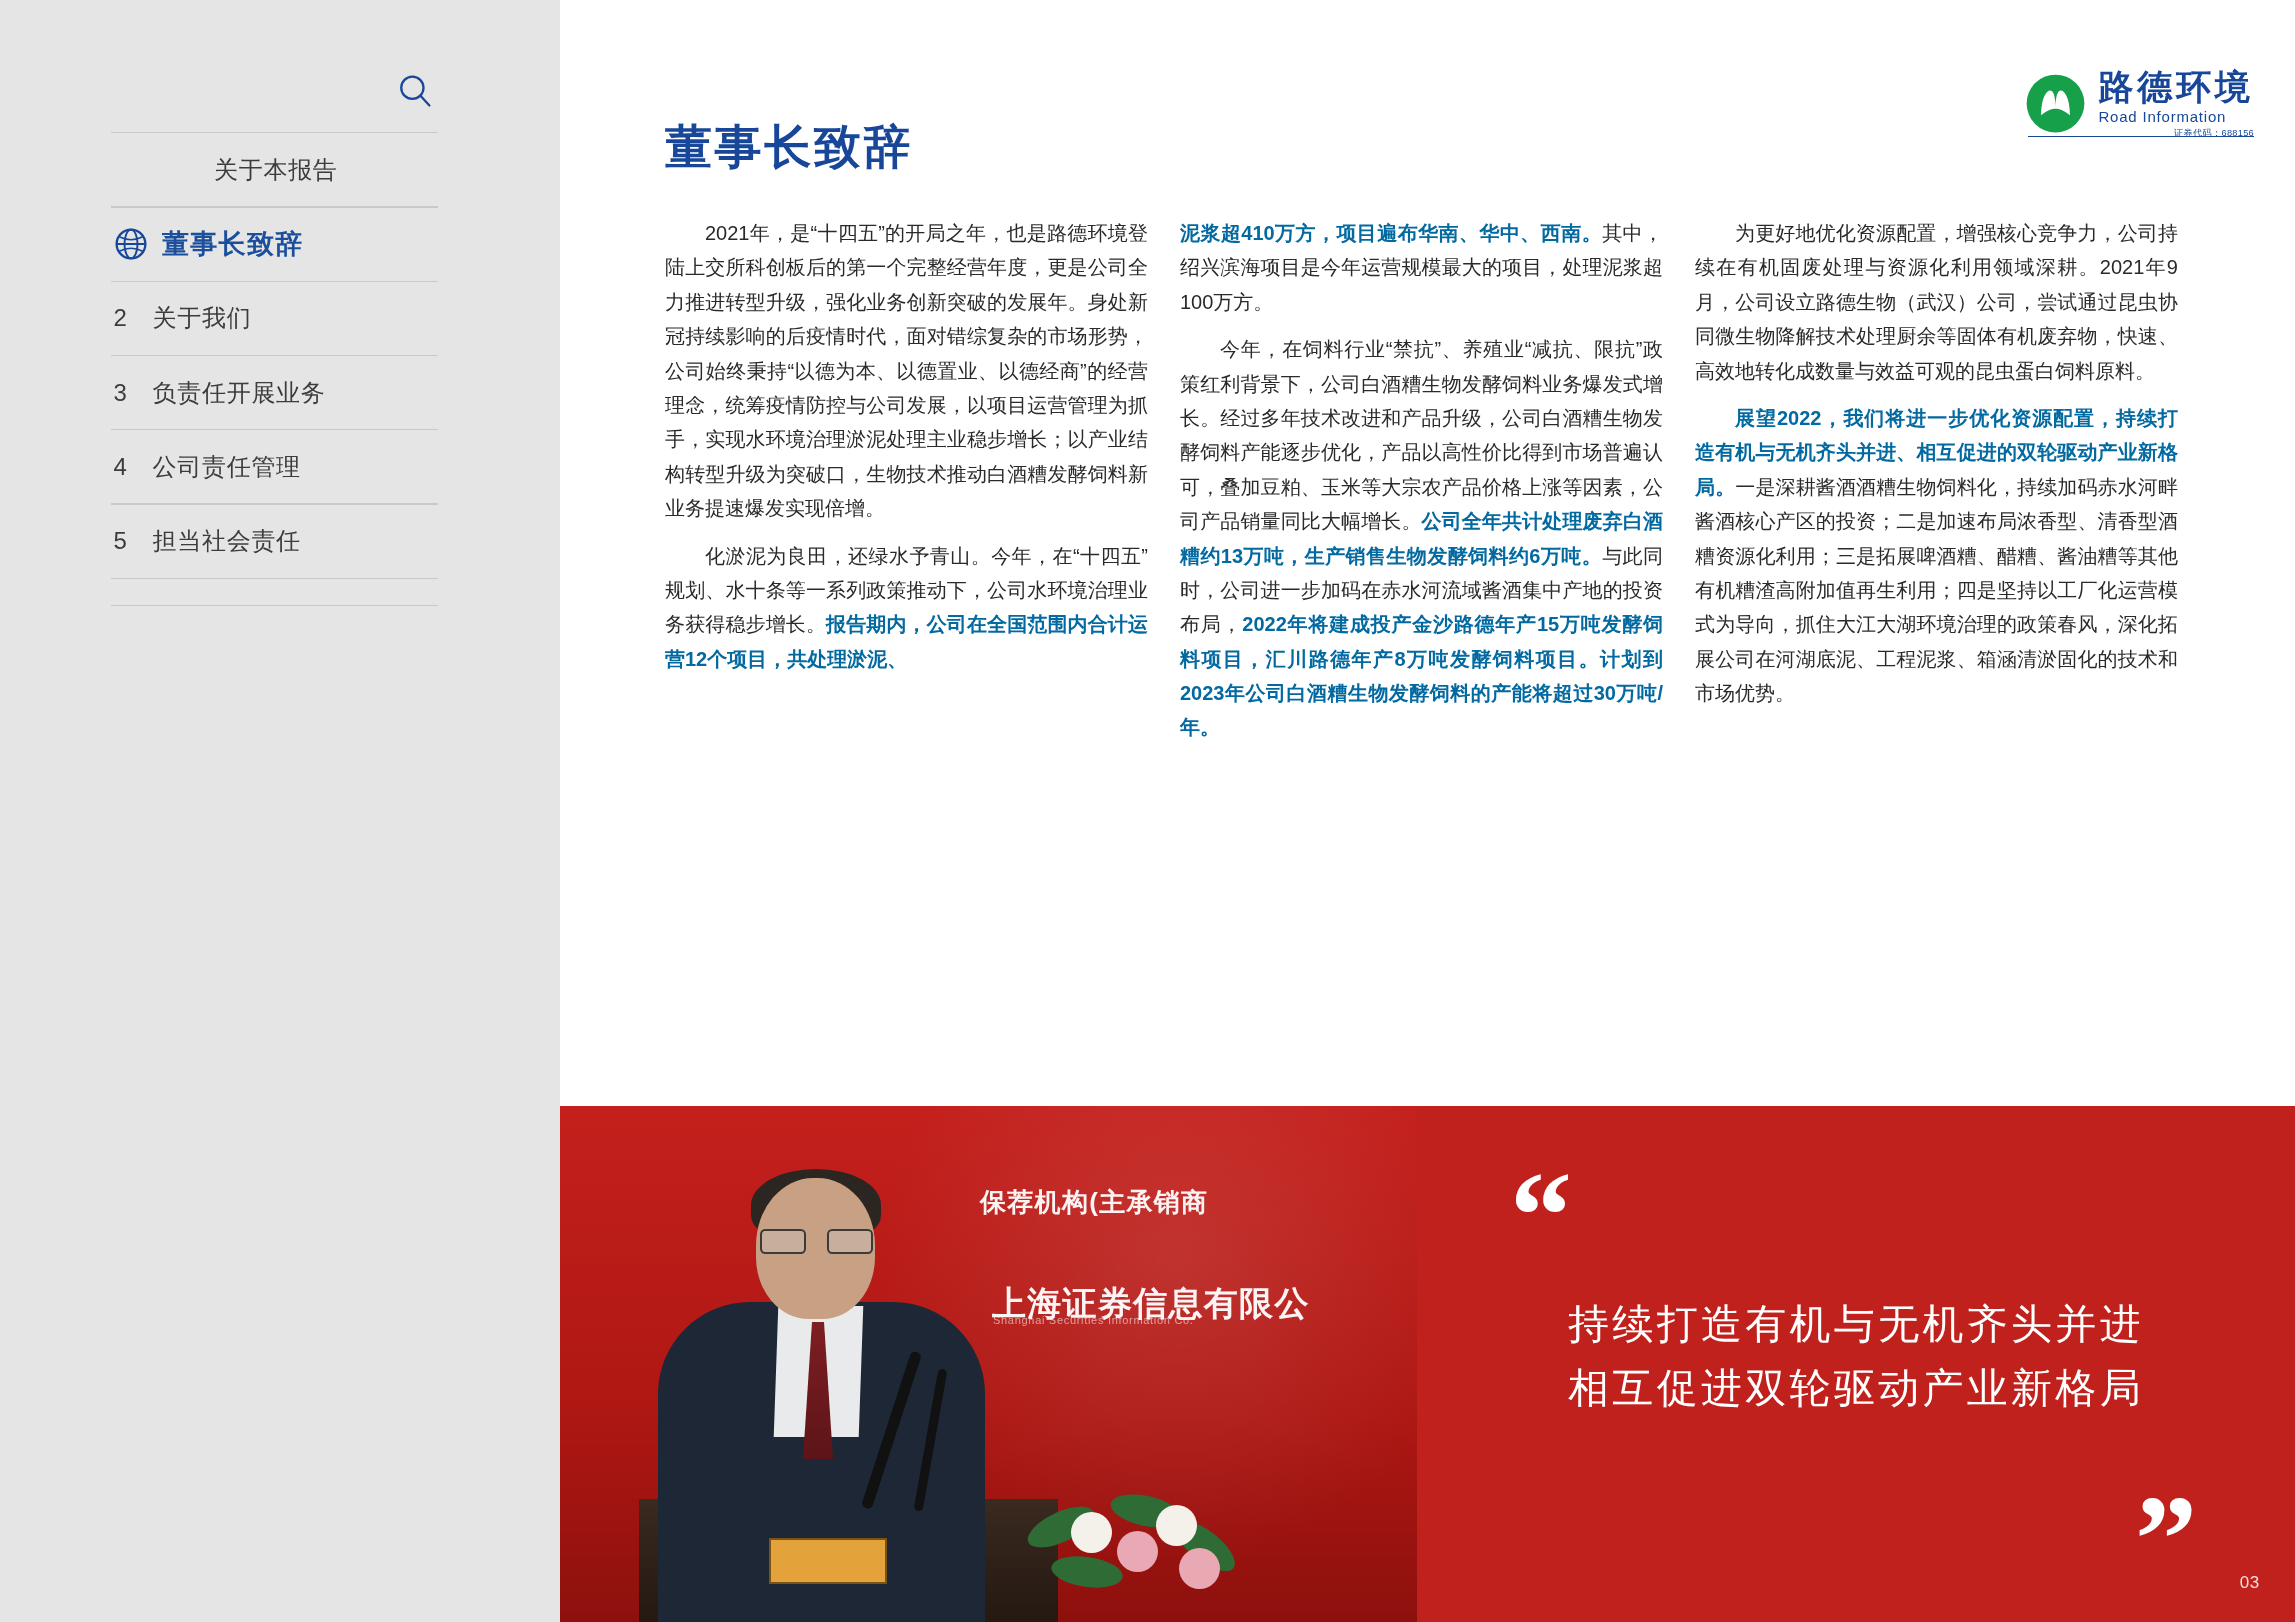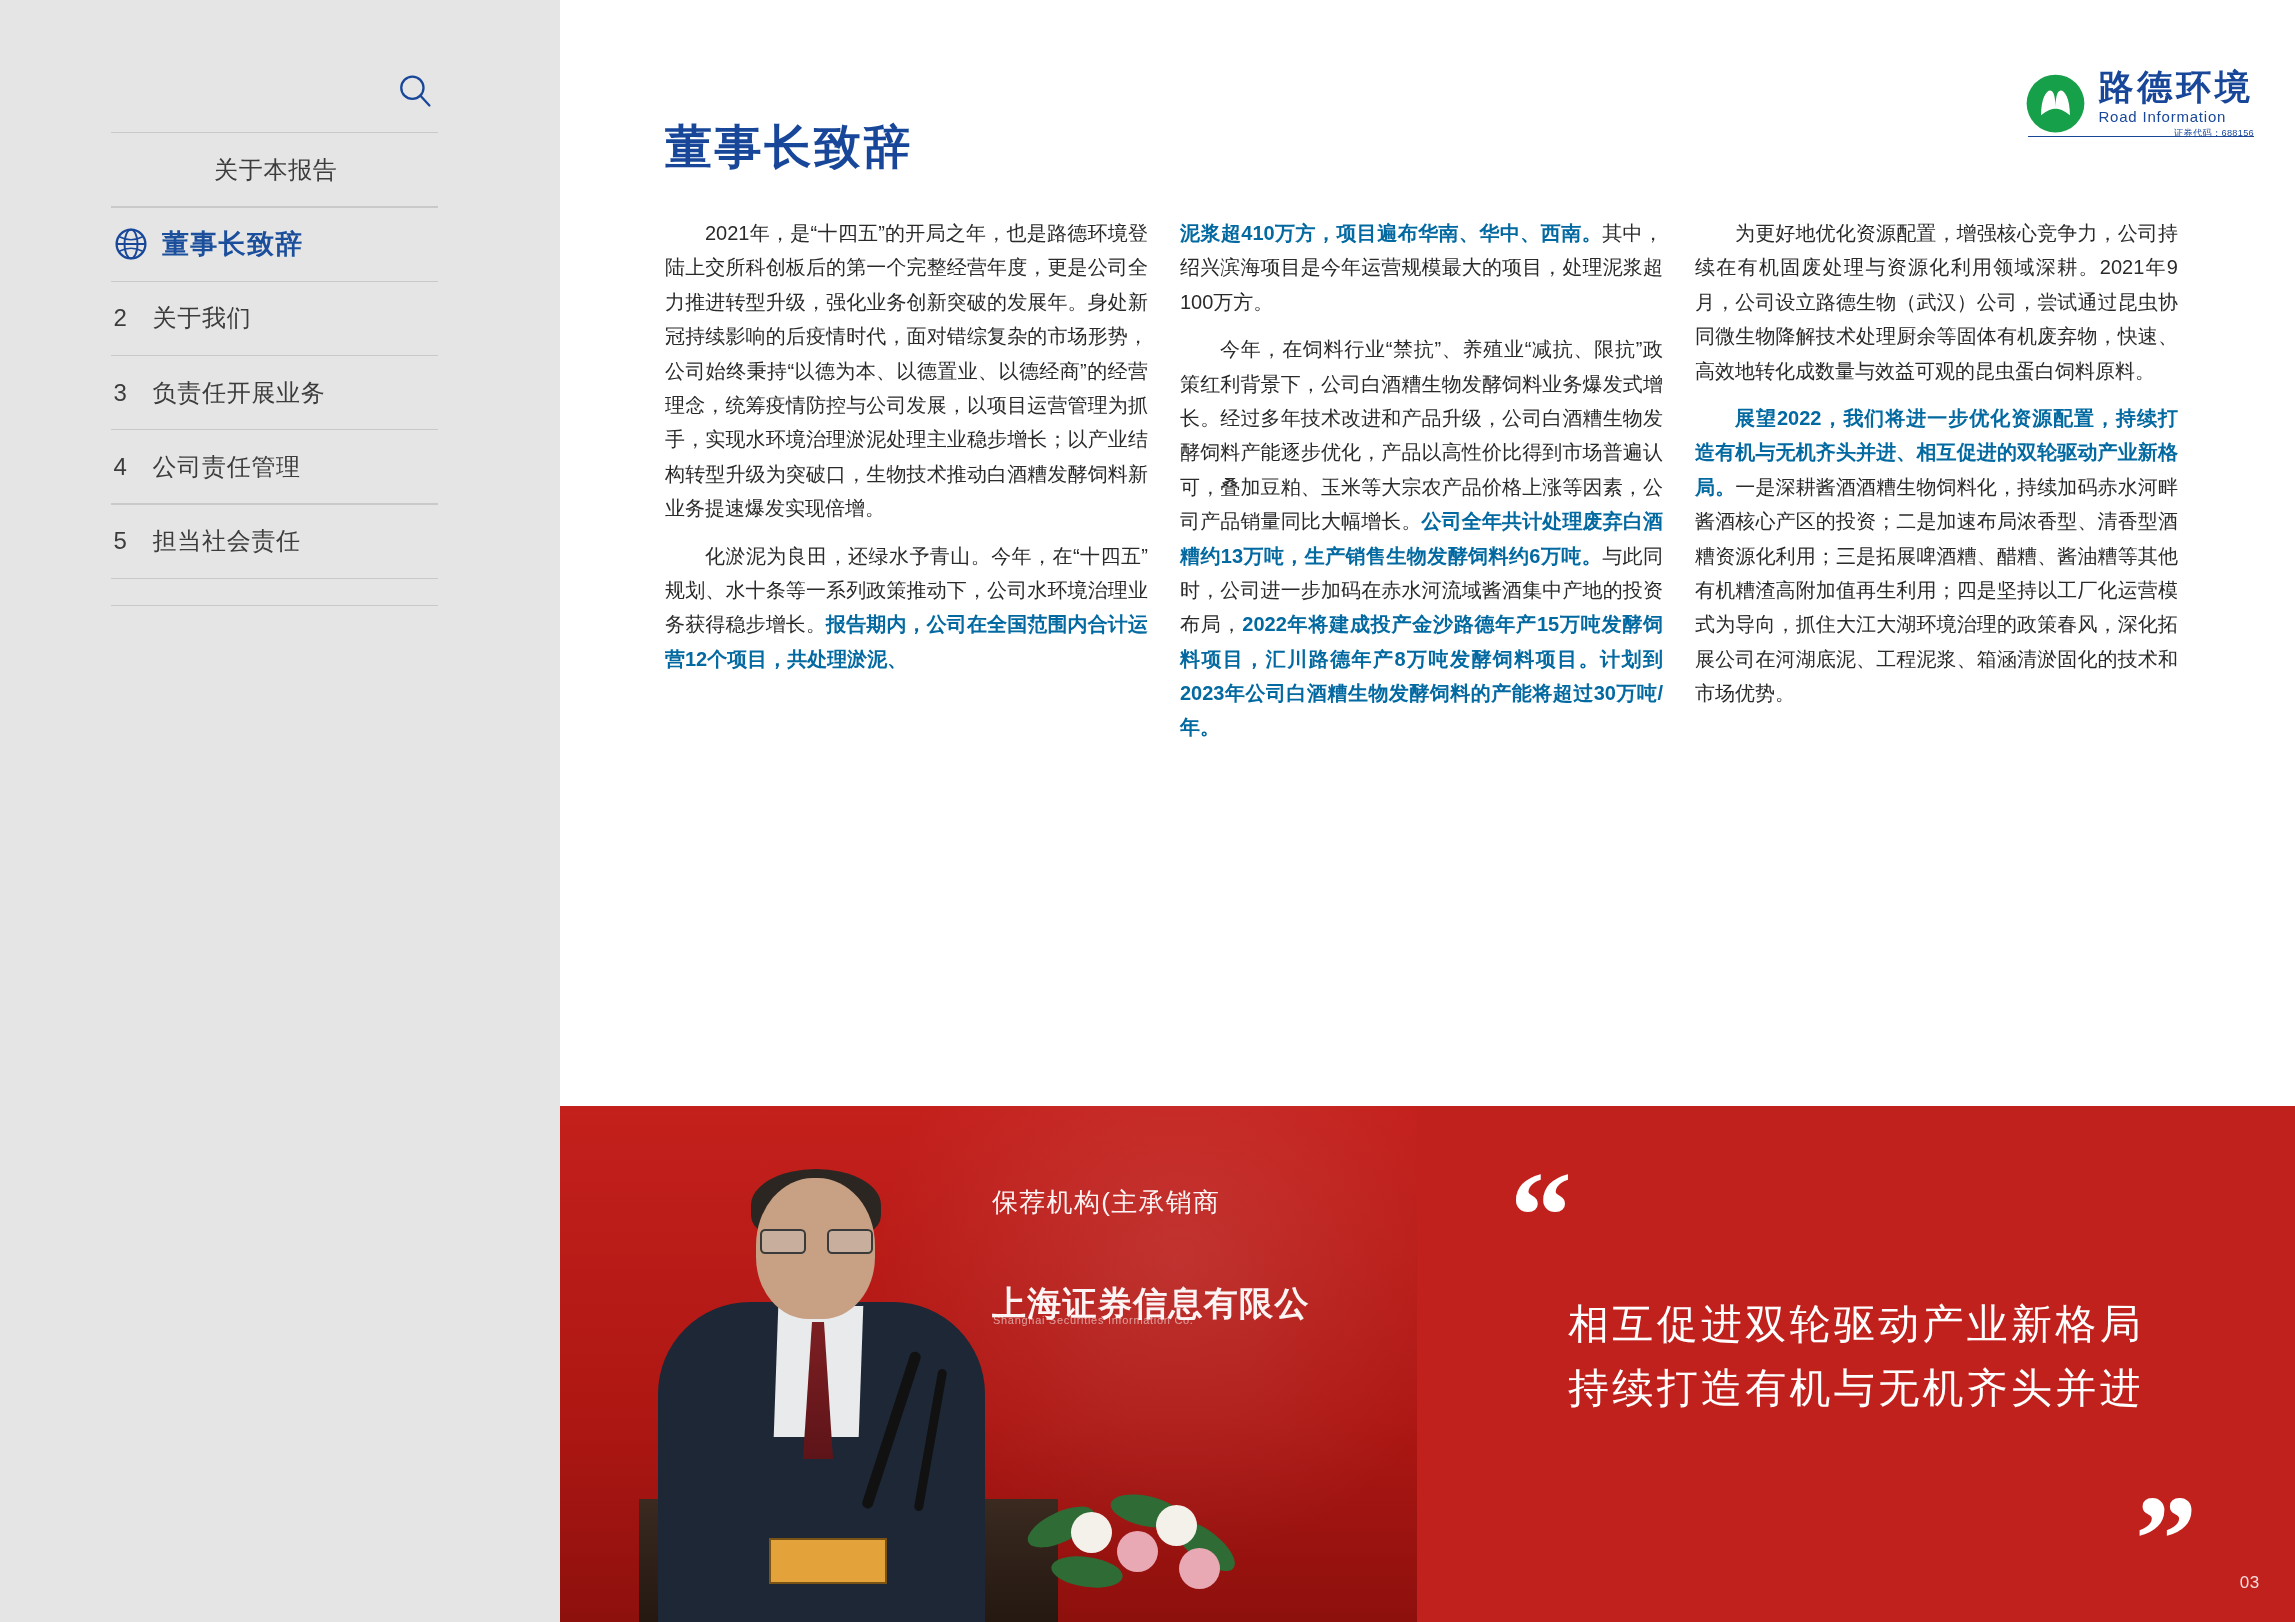--- a/index.html
+++ b/index.html
@@ -176,24 +176,24 @@
     background: #b8201d;
   }
   .photo-bg {
     position: absolute; inset: 0;
     background:
       radial-gradient(circle at 72% 30%, rgba(255,255,255,0.10) 0%, rgba(255,255,255,0) 42%),
       linear-gradient(180deg, #c4201c 0%, #ae1713 60%, #8d100d 100%);
   }
   .photo-text {
     position: absolute;
-    left: 432px; top: 79px;
+    left: 420px; top: 79px;
     color: rgba(255,255,255,0.95);
     font-size: 26px;
-    font-weight: normal;
+    font-weight: bold;
     letter-spacing: 1.3px;
     white-space: nowrap;
   }
   .photo-text2 {
     position: absolute;
     left: 432px; top: 175px;
     color: rgba(255,255,255,0.95);
     font-size: 34px;
     font-weight: bold;
     letter-spacing: 1.3px;
@@ -489,22 +489,22 @@
         <div class="bloom pink" style="left:167px; top:115px;"></div>
       </div>
       <div class="photo-text">保荐机构(主承销商</div>
       <div class="photo-text2">上海证券信息有限公</div>
       <div class="photo-text3">Shanghai Securities Information Co.</div>
     </div>
 
     <div class="quote">
       <div class="quote-mark-open">“</div>
       <div class="quote-lines">
+        <div>持续打造有机与无机齐头并进</div>
         <div>相互促进双轮驱动产业新格局</div>
-        <div>持续打造有机与无机齐头并进</div>
       </div>
       <div class="quote-mark-close">”</div>
       <div class="page-no">03</div>
     </div>
 
   </div>
 
 </div>
 
 

